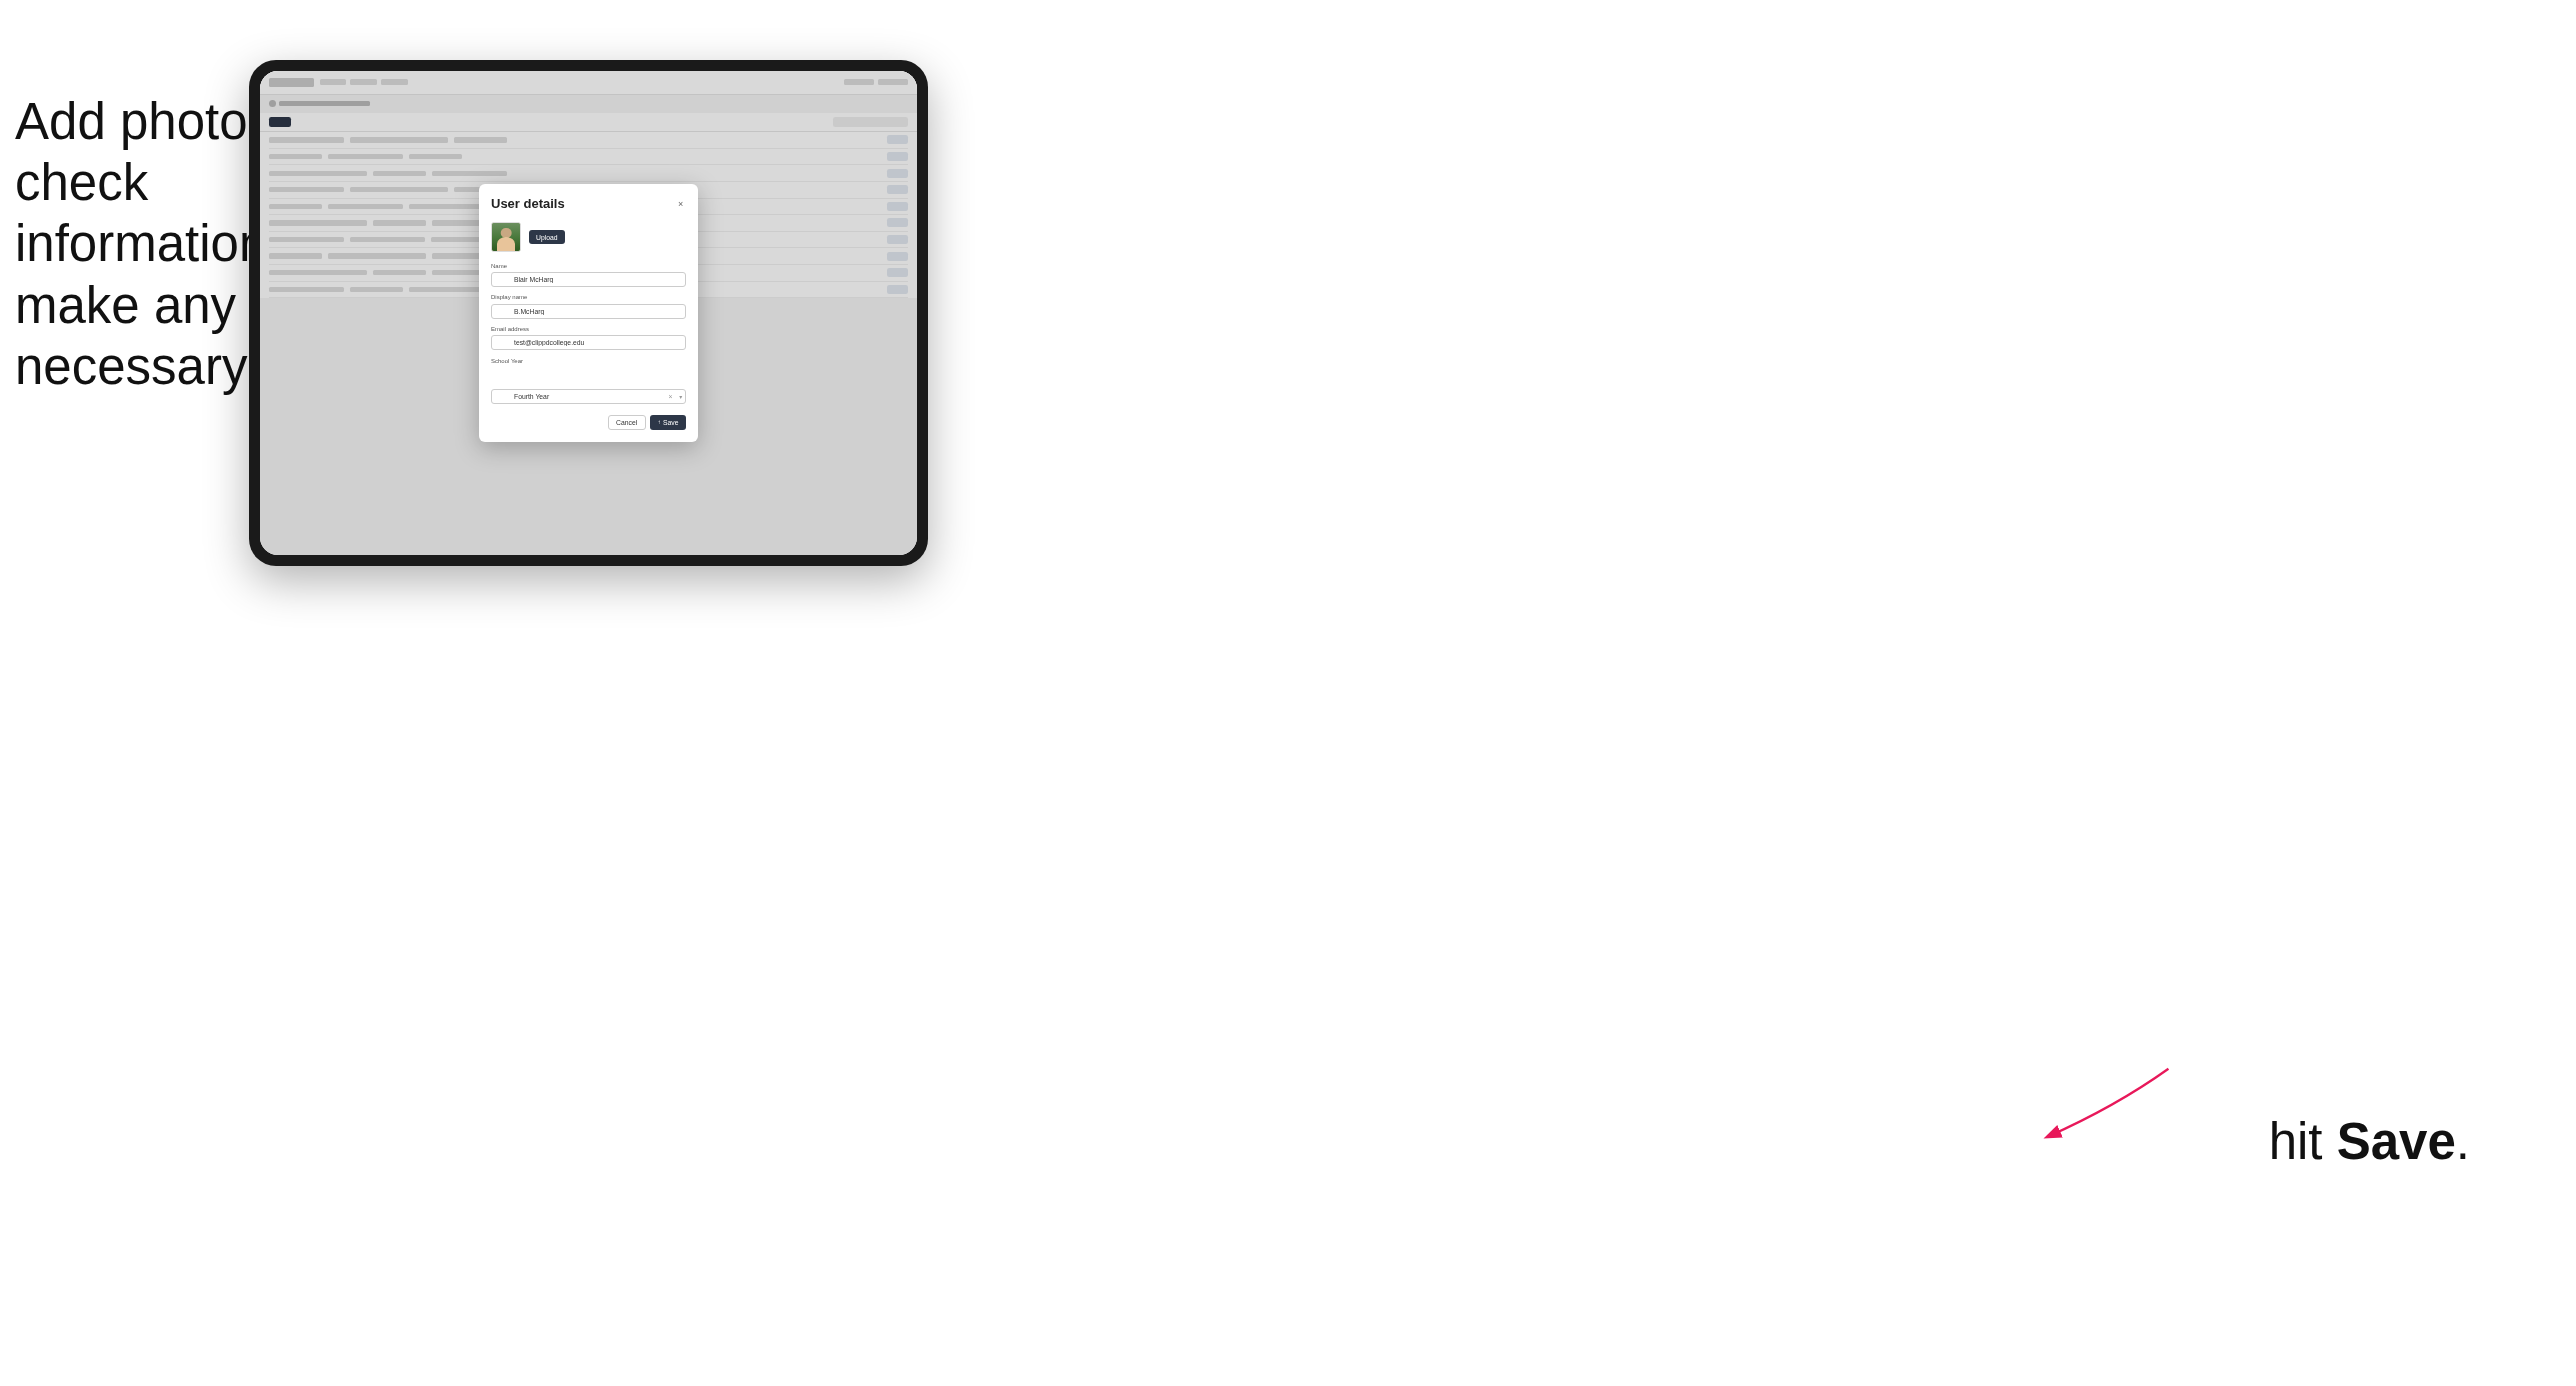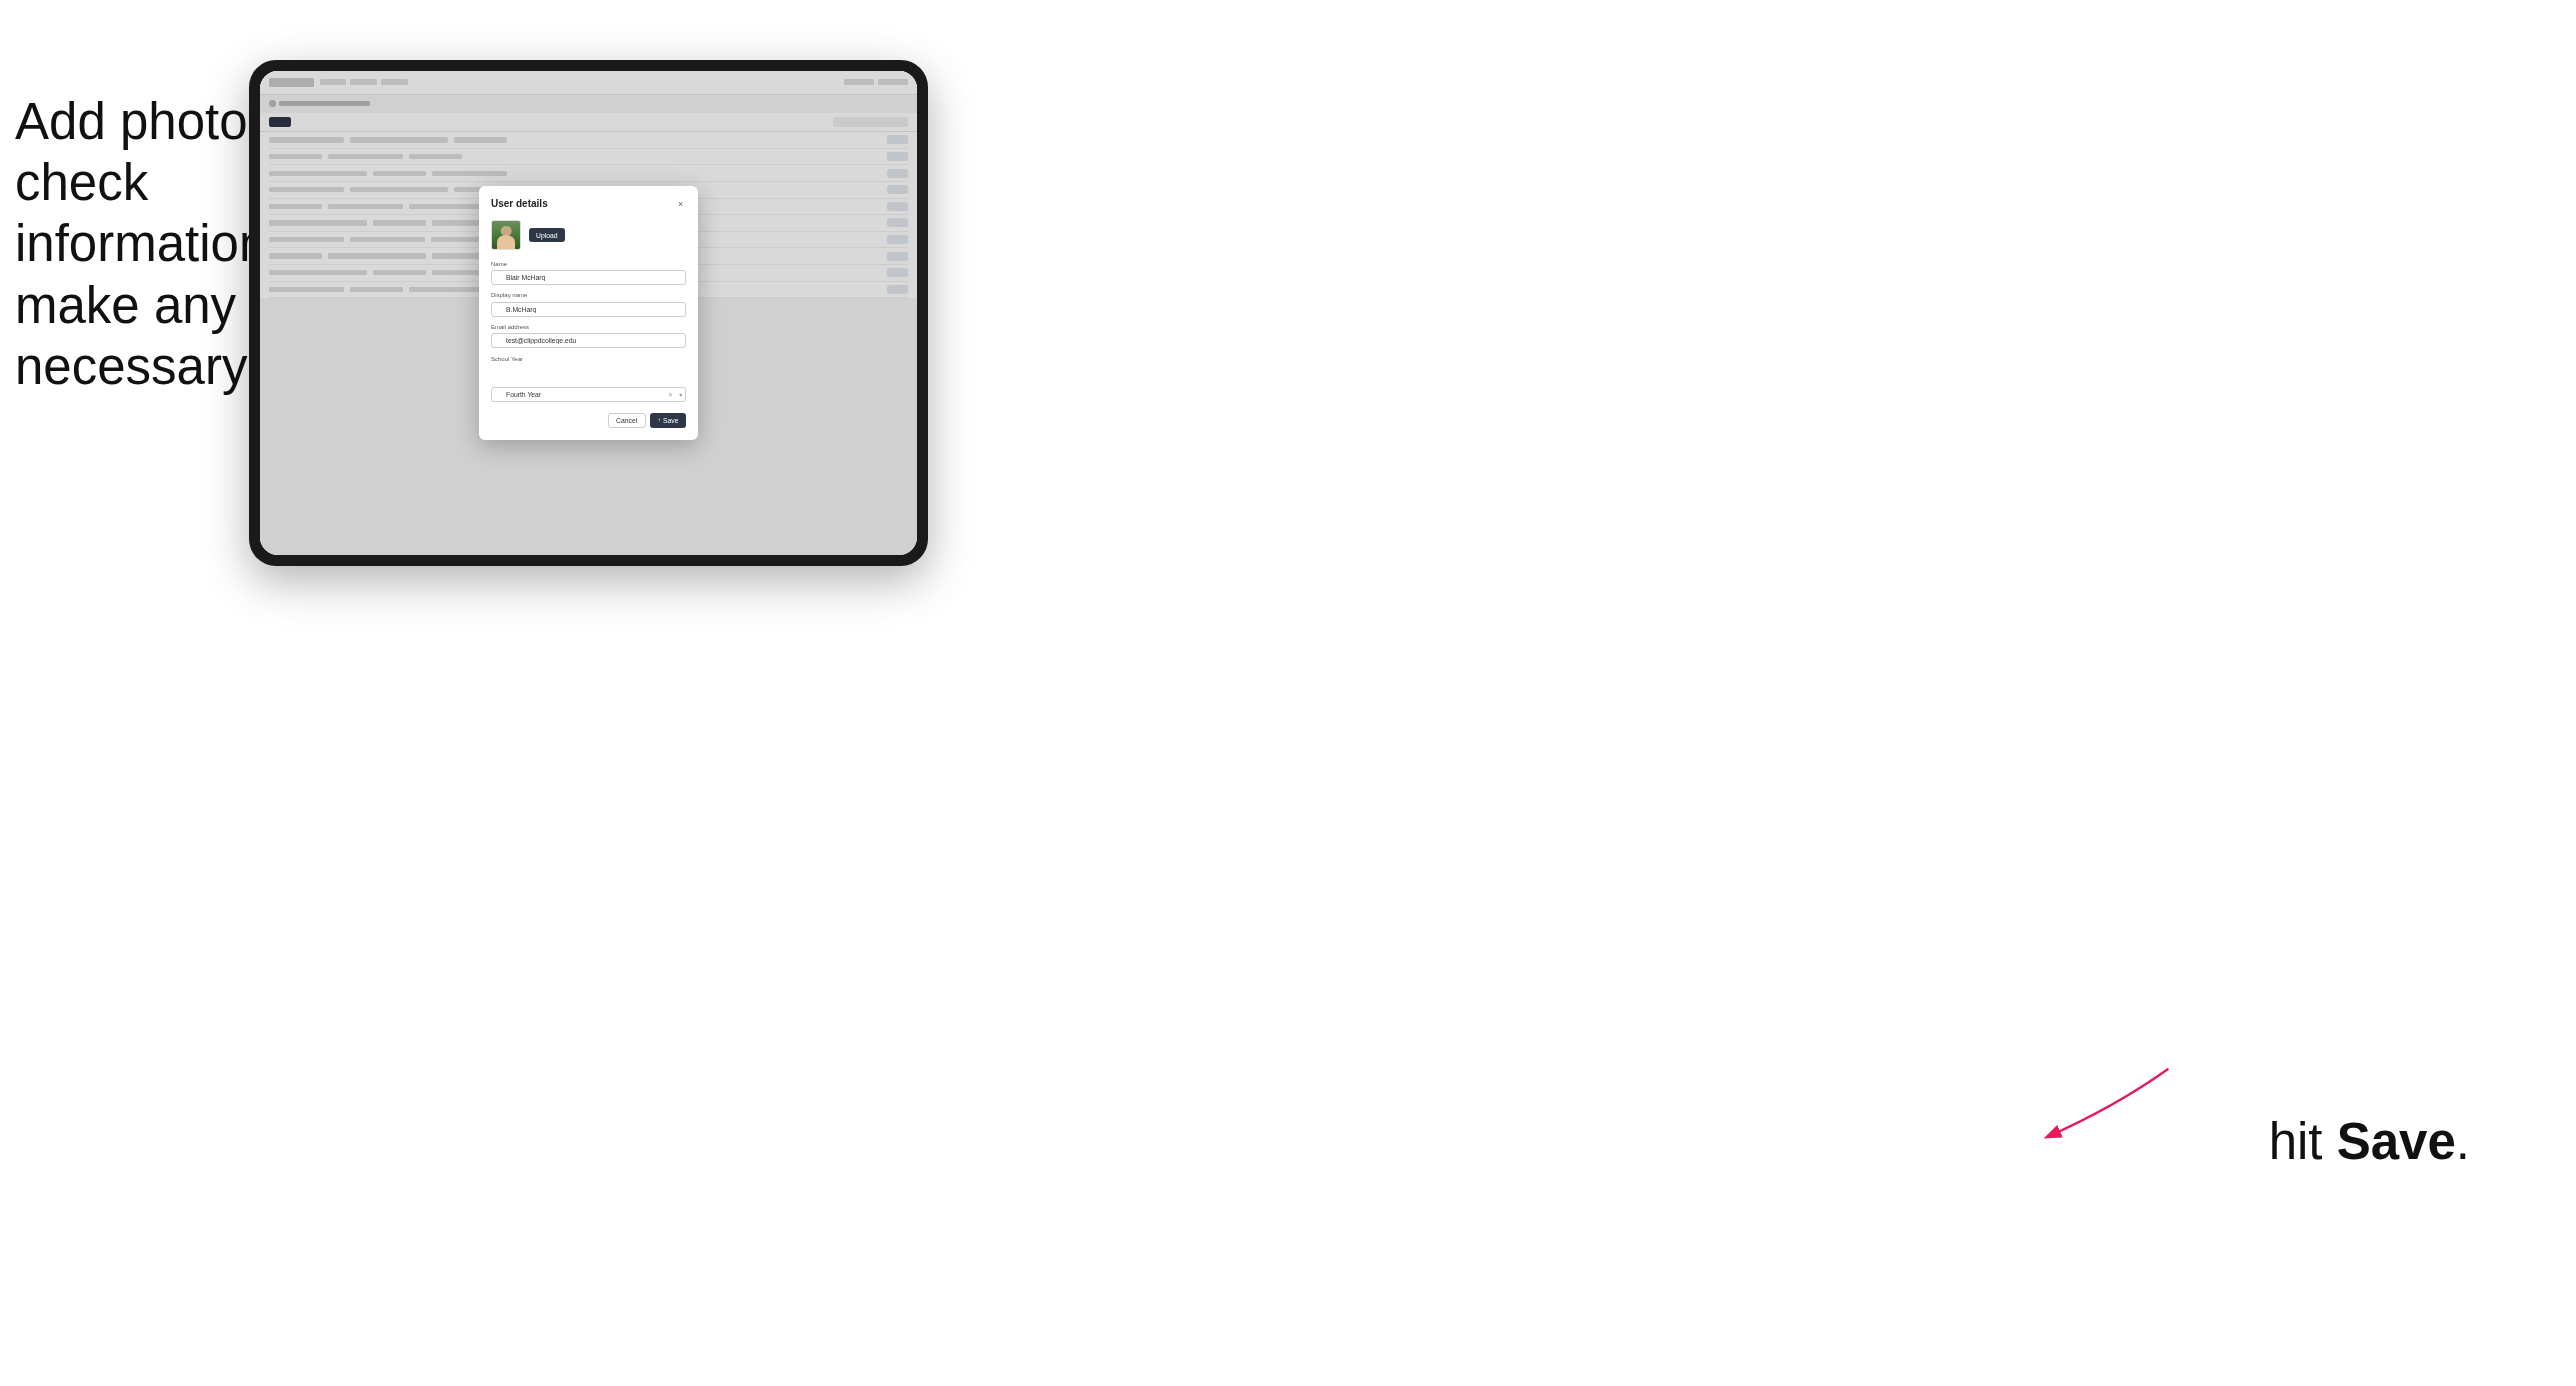--- a/index.html
+++ b/index.html
@@ -230,21 +230,21 @@
     }
 
     .modal-header {
       display: flex;
       align-items: center;
       justify-content: space-between;
       margin-bottom: 10.6px;
     }
 
     .modal-title {
-      font-size: 10px;
+      font-size: 13px;
       font-weight: 600;
       color: #222;
     }
 
     .modal-close {
       width: 10.6px;
       height: 10.6px;
       display: flex;
       align-items: center;
       justify-content: center;
@@ -323,21 +323,21 @@
       color: #555;
       margin-bottom: 2.3px;
       display: block;
     }
 
     .form-input {
       width: 100%;
       height: 15px;
       border: 0.8px solid #ccc;
       border-radius: 3px;
-      padding: 0 14px;
+      padding: 0 22px;
       font-size: 6.8px;
       color: #333;
       background: #fff;
       outline: none;
     }
 
     .form-input-with-clear {
       position: relative;
       margin-top: 24px;
     }

